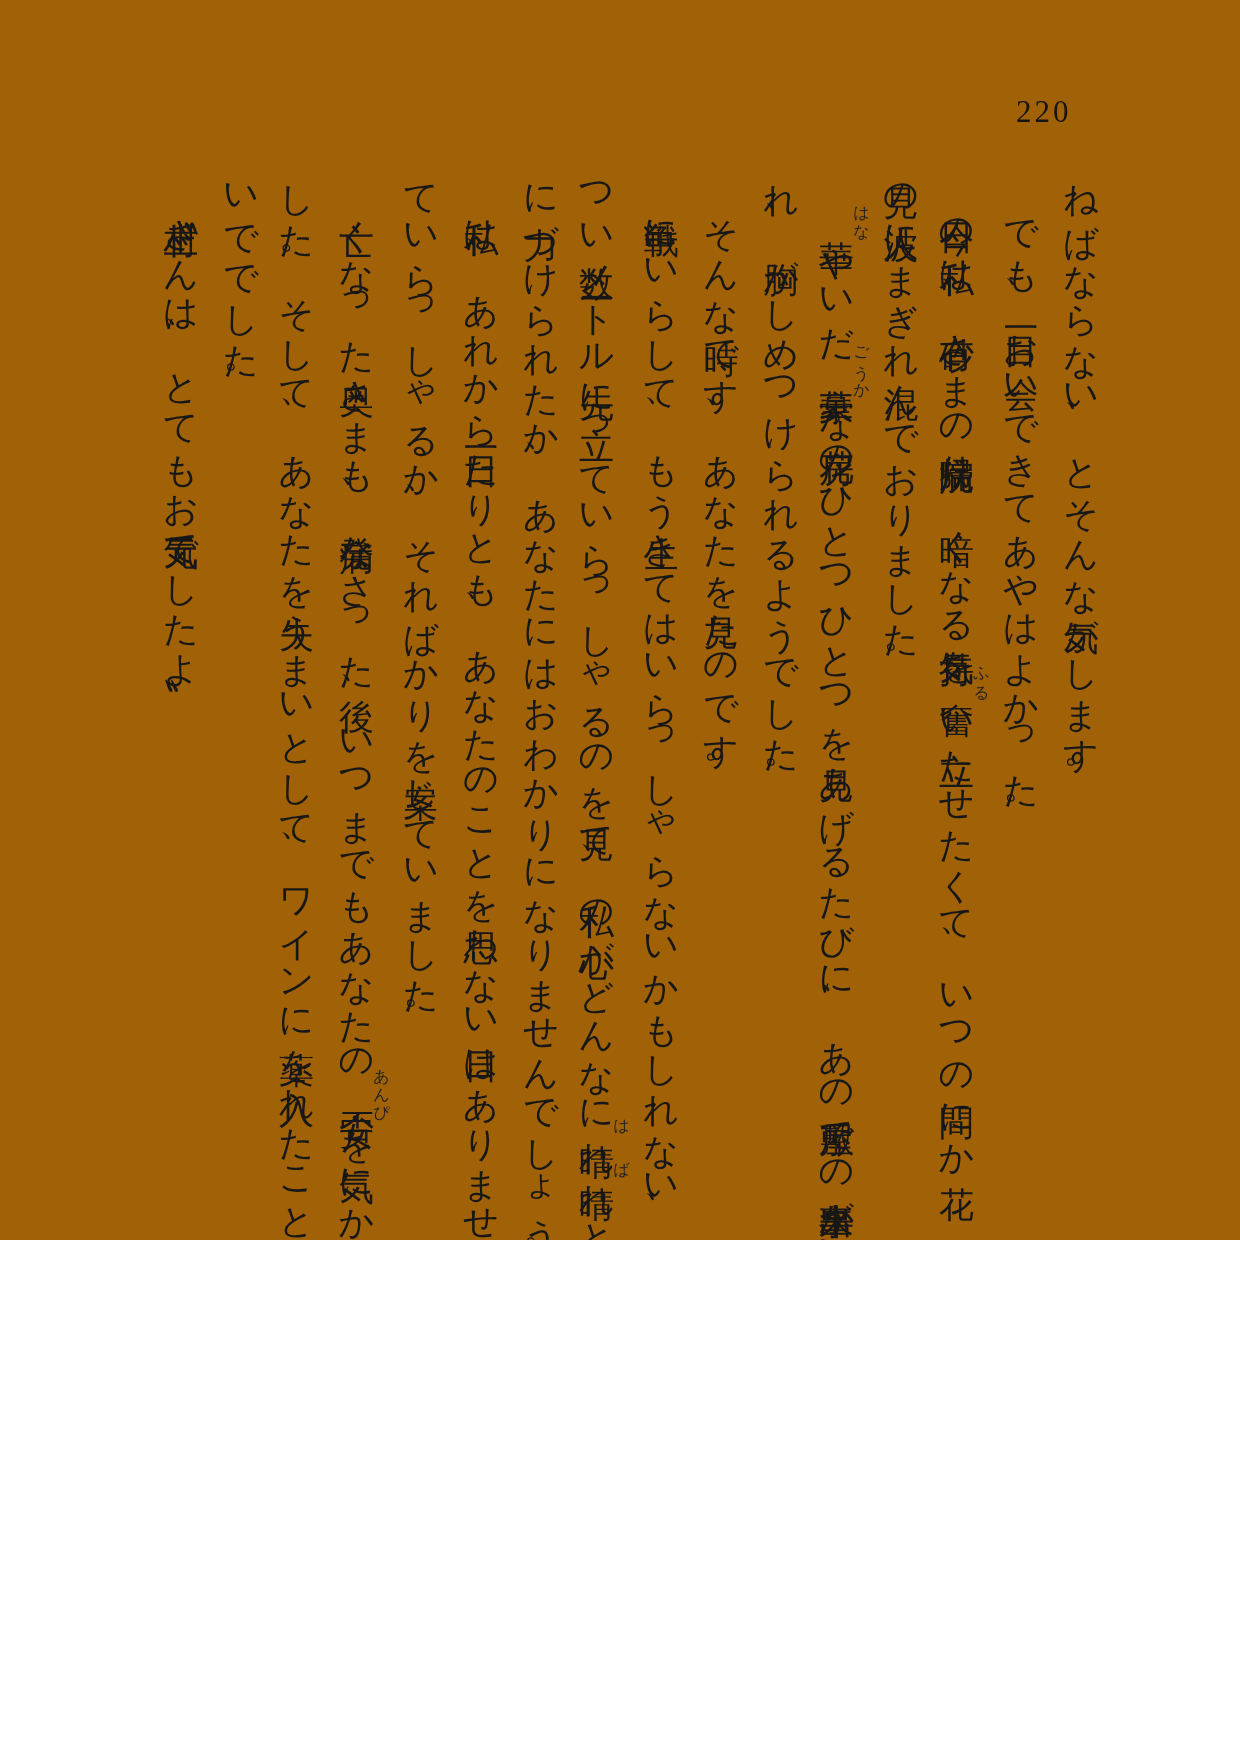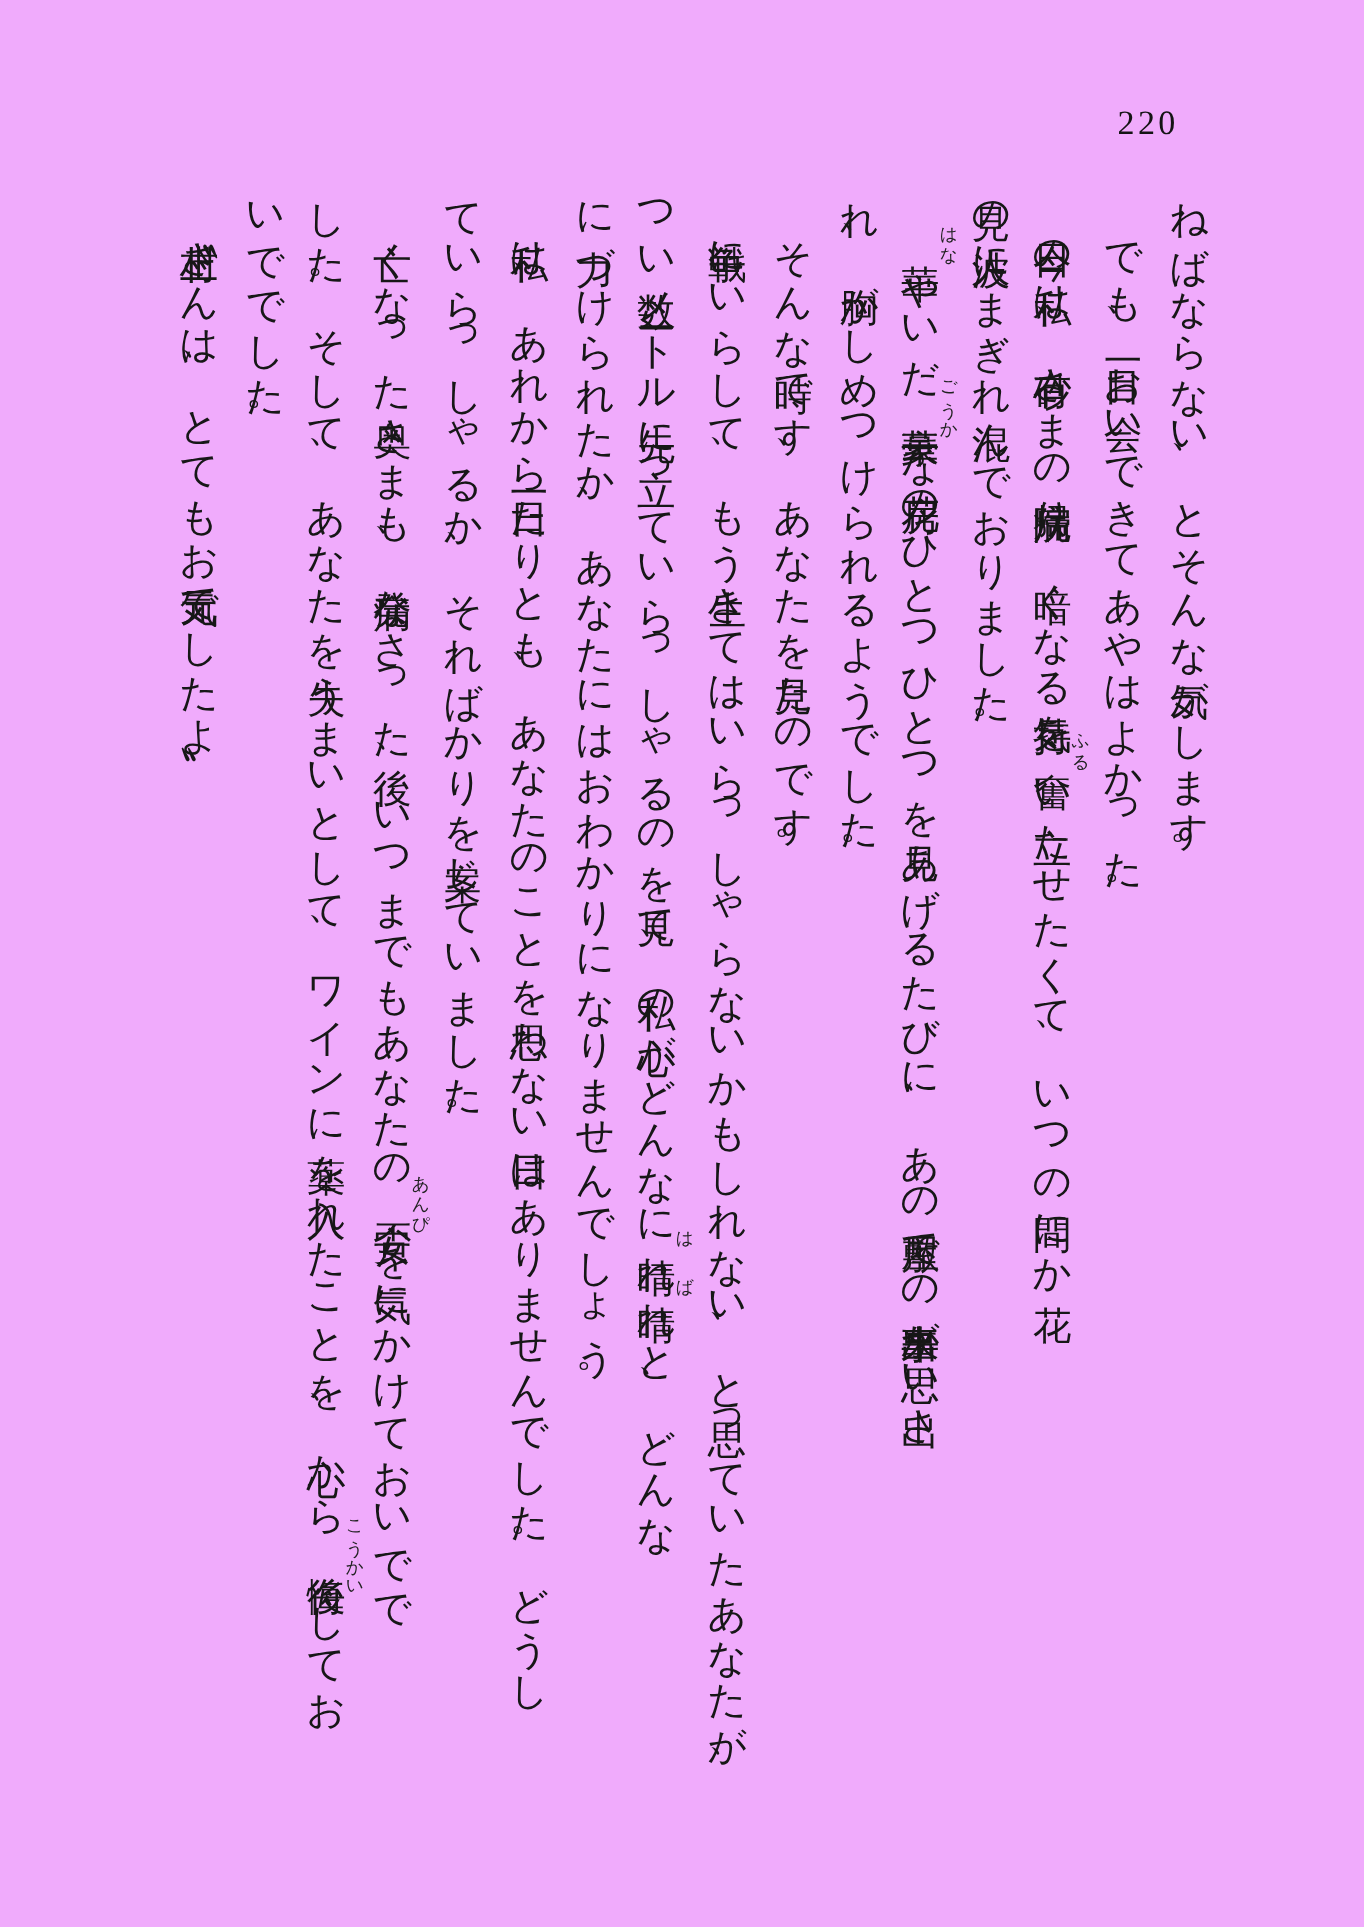--- a/index.html
+++ b/index.html
@@ -8,22 +8,22 @@
   }
   body {
     width: 1240px;
     height: 1752px;
     background: #ffffff;
     font-family: "Liberation Serif", "DejaVu Serif", serif;
   }
   .page {
     position: relative;
     width: 1240px;
-    height: 1752px;
-    background: #f0abfc;
+    height: 1240px;
+    background: #a16207;
     overflow: hidden;
   }
   .page-number {
     position: absolute;
     top: 94px;
     left: 1016px;
     font-size: 31px;
     letter-spacing: 3px;
     color: #141414;
   }

